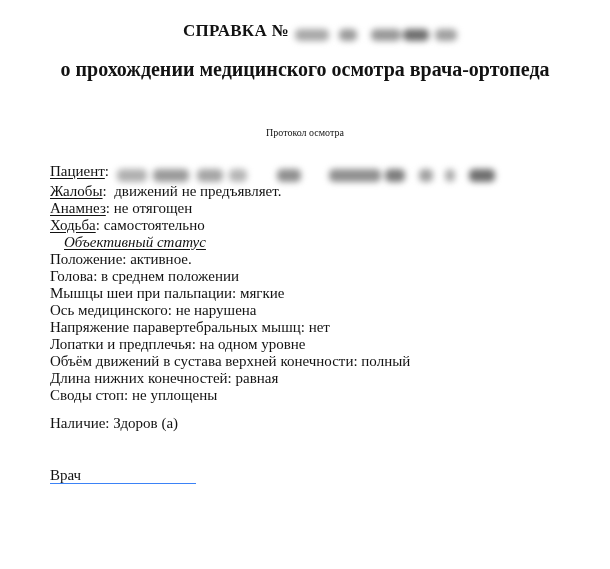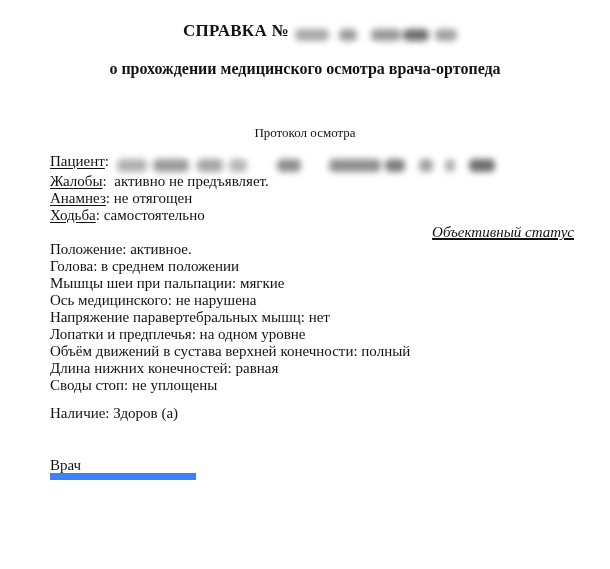--- a/index.html
+++ b/index.html
@@ -24,54 +24,53 @@
     font-weight: bold;
     font-size: 17px;
     line-height: 20px;
     letter-spacing: 0.3px;
     white-space: nowrap;
   }
   .subtitle-line {
     margin-top: 16px;
     text-align: center;
     font-weight: bold;
-    font-size: 16px;
+    font-size: 20px;
     line-height: 18px;
   }
   .protocol-heading {
     margin-top: 46px;
     text-align: center;
-    font-size: 13px;
+    font-size: 10px;
     line-height: 17px;
   }
   .content {
     margin-left: 50px;
     margin-right: 36px;
   }
   .row {
     line-height: 17px;
     min-height: 17px;
     white-space: nowrap;
   }
-  .patient-row { margin-top: 12px; }
+  .patient-row { margin-top: 22px; }
   .u { text-decoration: underline; text-underline-offset: 2px; }
   .status-heading {
-    text-align: right;
+    text-align: left;
     font-style: italic;
     line-height: 17px;
     padding-left: 14px;
-    text-decoration: underline;
   }
   .status-heading .u { text-decoration: underline; }
   .diagnosis-row { margin-top: 11px; }
   .doctor-row { margin-top: 35px; }
   .sig-wrap {
     display: inline-block;
     width: 146px;
-    border-bottom: 7px solid #3b82f6;
+    border-bottom: 1px solid #3b82f6;
     line-height: 16px;
   }
   
   .redact {
     display: inline-block;
     vertical-align: -3px;
     filter: blur(3px);
     white-space: nowrap;
   }
   .redact i {
@@ -112,21 +111,21 @@
 
   <div class="protocol-heading">Протокол осмотра</div>
 
   <div class="content">
 
     <div class="row patient-row">
       <span class="u">Пациент</span><span>:&nbsp;</span><span class="redact redact-patient"><i></i><i></i><i></i><i></i><i></i><i></i><i></i><i></i><i></i><i></i></span>
     </div>
 
     <div class="row">
-      <span class="u">Жалобы</span><span>:&nbsp;&nbsp;</span><span>активно не предъявляет.</span>
+      <span class="u">Жалобы</span><span>:&nbsp;&nbsp;</span><span>движений не предъявляет.</span>
     </div>
 
     <div class="row">
       <span class="u">Анамнез</span><span>:&nbsp;</span><span>не отягощен</span>
     </div>
 
     <div class="row">
       <span class="u">Ходьба</span><span>:&nbsp;</span><span>самостоятельно</span>
     </div>
 

